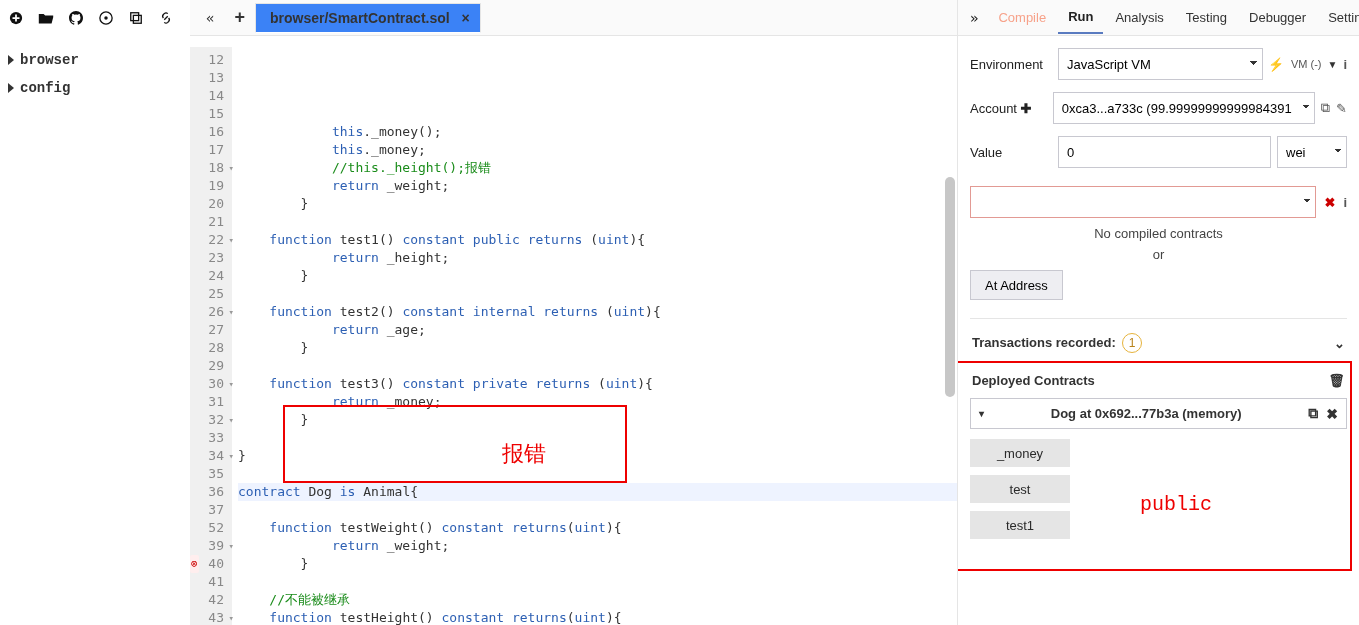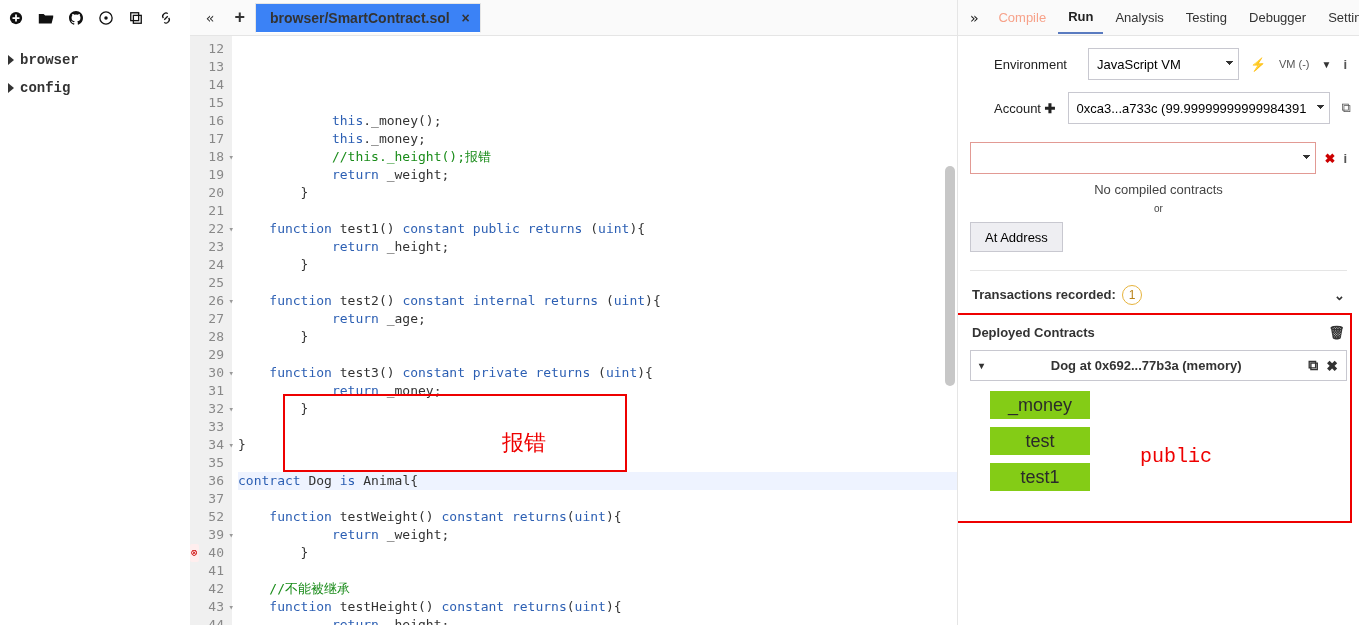--- a/index.html
+++ b/index.html
@@ -15,21 +15,21 @@
 .tree-item .caret { display:inline-block; width:0; height:0; border-top:5px solid transparent; border-bottom:5px solid transparent; border-left:6px solid #333; margin-right: 4px; }
 
 
 .editor-col { flex: 1; display: flex; flex-direction: column; min-width: 0; }
 .tabbar { display: flex; align-items: center; height: 36px; border-bottom: 1px solid #e5e5e5; padding: 0 6px; background: #fafafa; }
 .tabbar .collapse-ic { font-family: monospace; font-size: 14px; padding: 0 10px; cursor: pointer; }
 .tabbar .plus-ic { font-size: 18px; font-weight: 700; padding: 0 10px; cursor: pointer; }
 .tab { position: relative; background: #3b82f6; border: 1px solid #e5e5e5; border-bottom-color: #fff; padding: 6px 30px 6px 14px; font-weight: 700; font-size: 14px; }
 .tab .close-x { position:absolute; right:10px; top:6px; font-size: 14px; cursor: pointer; }
 
-.code-area { flex: 1; display: flex; overflow: hidden; position: relative; }
+.code-area { flex: 1; display: flex; overflow: hidden; position: relative; margin-top: 11px; }
 .gutter { width: 42px; background: #f0f0f0; text-align: right; color: #888; font-family: Consolas, monospace; font-size: 13px; line-height: 18px; padding-top: 4px; }
 .gutter .ln { height: 18px; padding-right: 8px; position: relative; }
 .gutter .fold::after { content: "▾"; position: absolute; right: -2px; font-size: 9px; color: #999; }
 .gutter .err::before { content: "⊗"; position: absolute; left: 0px; color: #c00; background: #fee; border-radius: 2px; padding: 0 1px; font-size: 11px; }
 .code { flex: 1; font-family: Consolas, monospace; font-size: 13px; line-height: 18px; padding-top: 4px; white-space: pre; overflow: hidden; position: relative; }
 .cl { height: 18px; padding-left: 6px; }
 .kw { color: #2c5fb3; }
 .cm { color: #1a8c1a; }
 .cursor-line { background: #eef3ff; display: inline-block; width: 100%; }
 
@@ -40,46 +40,46 @@
 .scrollbar-v .thumb { position: absolute; right: 2px; width: 10px; background: #c7c7c7; border-radius: 5px; }
 
 
 .panel-right { width: 402px; flex-shrink: 0; display: flex; flex-direction: column; border-left: 1px solid #e5e5e5; }
 .rtabs { display: flex; align-items: center; height: 36px; padding: 0 4px; font-size: 13px; background: #fafafa; border-bottom: 1px solid #e5e5e5; gap: 2px; }
 .rtabs .collapse-r { font-family: monospace; font-size: 14px; padding: 0 8px; cursor: pointer; color: #111; }
 .rtab { padding: 8px 10px; cursor: pointer; color: #333; }
 .rtab.compile { color: #f7a28a; }
 .rtab.run { font-weight: 700; color: #222; border-bottom: 2px solid #5a7bc0; }
 .rbody { flex: 1; overflow-y: auto; padding: 12px; background: #fff; }
-.formrow { display: flex; align-items: center; margin-bottom: 12px; gap: 12px; margin-left: 24px; }
+.formrow { display: flex; align-items: center; margin-bottom: 12px; gap: 6px; }
 .formrow label { width: 82px; font-size: 13px; color: #222; }
 .sel, .inp { border: 1px solid #c8c8d0; background: #fff; height: 32px; padding: 0 8px; font-size: 13px; }
 .sel { appearance: none; padding-right: 22px; background-image: linear-gradient(45deg, transparent 50%, #333 50%), linear-gradient(135deg, #333 50%, transparent 50%); background-position: right 8px top 12px, right 4px top 12px; background-size: 4px 4px, 4px 4px; background-repeat: no-repeat; }
 .mini-ic { color: #555; cursor: pointer; font-size: 13px; }
 .plug-ic { color: #888; font-size: 13px; }
 .warn-ic { color: #c00; font-weight: 700; }
 .contract-sel-wrap { display: flex; align-items: center; gap: 8px; margin: 18px 0 8px; }
 .contract-sel { flex:1; }
 .nocompiled { text-align: center; color: #444; margin: 6px 0; }
-.or { text-align: center; color: #444; margin: 4px 0 8px; font-size: 10px; }
+.or { text-align: center; color: #444; margin: 4px 0 8px; font-size: 13px; }
 .addrrow { display: flex; }
 .btn-gray { background: #eeeef2; border: 1px solid #c8c8d0; height: 30px; padding: 0 14px; cursor: pointer; font-size: 13px; }
 .addrrow .inp { flex:1; }
 .section-head { display: flex; align-items: center; justify-content: space-between; font-weight: 700; padding: 14px 2px 10px; border-top: 1px solid #e5e5e5; margin-top: 18px; }
 .badge { display: inline-flex; align-items: center; justify-content: center; min-width: 20px; height: 20px; border: 1px solid #e6b33c; color: #b8831b; border-radius: 10px; font-size: 12px; padding: 0 6px; margin-left: 6px; font-weight: 400; }
 .chev { cursor: pointer; }
 .deployed-wrap { position: relative; margin-top: 0; }
 .deployed-head { display: flex; align-items: center; justify-content: space-between; font-weight: 700; padding: 10px 2px; }
 .trash { cursor: pointer; }
 .instance-head { display: flex; align-items: center; border: 1px solid #c8c8d0; padding: 6px 8px; font-weight: 700; gap: 8px; }
 .instance-head .caret { font-size: 10px; cursor: pointer; }
 .instance-head .name { flex:1; text-align: center; }
 .instance-head .cpy, .instance-head .xx { cursor: pointer; font-size: 14px; }
 .fn-buttons { padding: 10px 0; display: flex; flex-direction: column; gap: 8px; }
-.fn-btn { width: 100px; height: 28px; background: #84cc16; border: none; color: #2a2a2a; font-size: 18px; cursor: pointer; margin-left: 20px; }
+.fn-btn { width: 100px; height: 28px; background: #e5e5e5; border: none; color: #2a2a2a; font-size: 13px; cursor: pointer; }
 .red-outline { position: absolute; border: 2px solid #e00; pointer-events: none; }
 .red-pub { position: absolute; color: #e00; font-family: "Courier New", monospace; font-size: 20px; pointer-events: none; }
 </style>
 </head>
 <body>
 
 <div class="app">
 
   <div class="sidebar-left">
     <div class="sidebar-icons">
@@ -203,20 +203,25 @@
         <span class="mini-ic" style="font-size:11px">VM (-)</span>
         <span style="font-size:10px">▼</span>
         <span class="mini-ic" style="font-weight:700">i</span>
       </div>
       <div class="formrow">
         <label><span>Account</span>&nbsp;<span style="font-weight:700">✚</span></label>
         <select class="sel" style="flex:1"><option>0xca3...a733c (99.99999999999984391</option></select>
         <span class="mini-ic">⧉</span>
         <span class="mini-ic">✎</span>
       </div>
+      <div class="formrow">
+        <label>Value</label>
+        <input class="inp" style="flex: 1 1 0%;" value="0">
+        <select class="sel" style="width:70px"><option>wei</option></select>
+      </div>
 
       <div class="contract-sel-wrap">
         <select class="sel contract-sel" style="border-color:#e29a94"></select>
         <span class="warn-ic">✖</span>
         <span class="mini-ic" style="font-weight:700">i</span>
       </div>
       <div class="nocompiled">No compiled contracts</div>
       <div class="or">or</div>
       <div class="addrrow">
         <button class="btn-gray">At Address</button>

